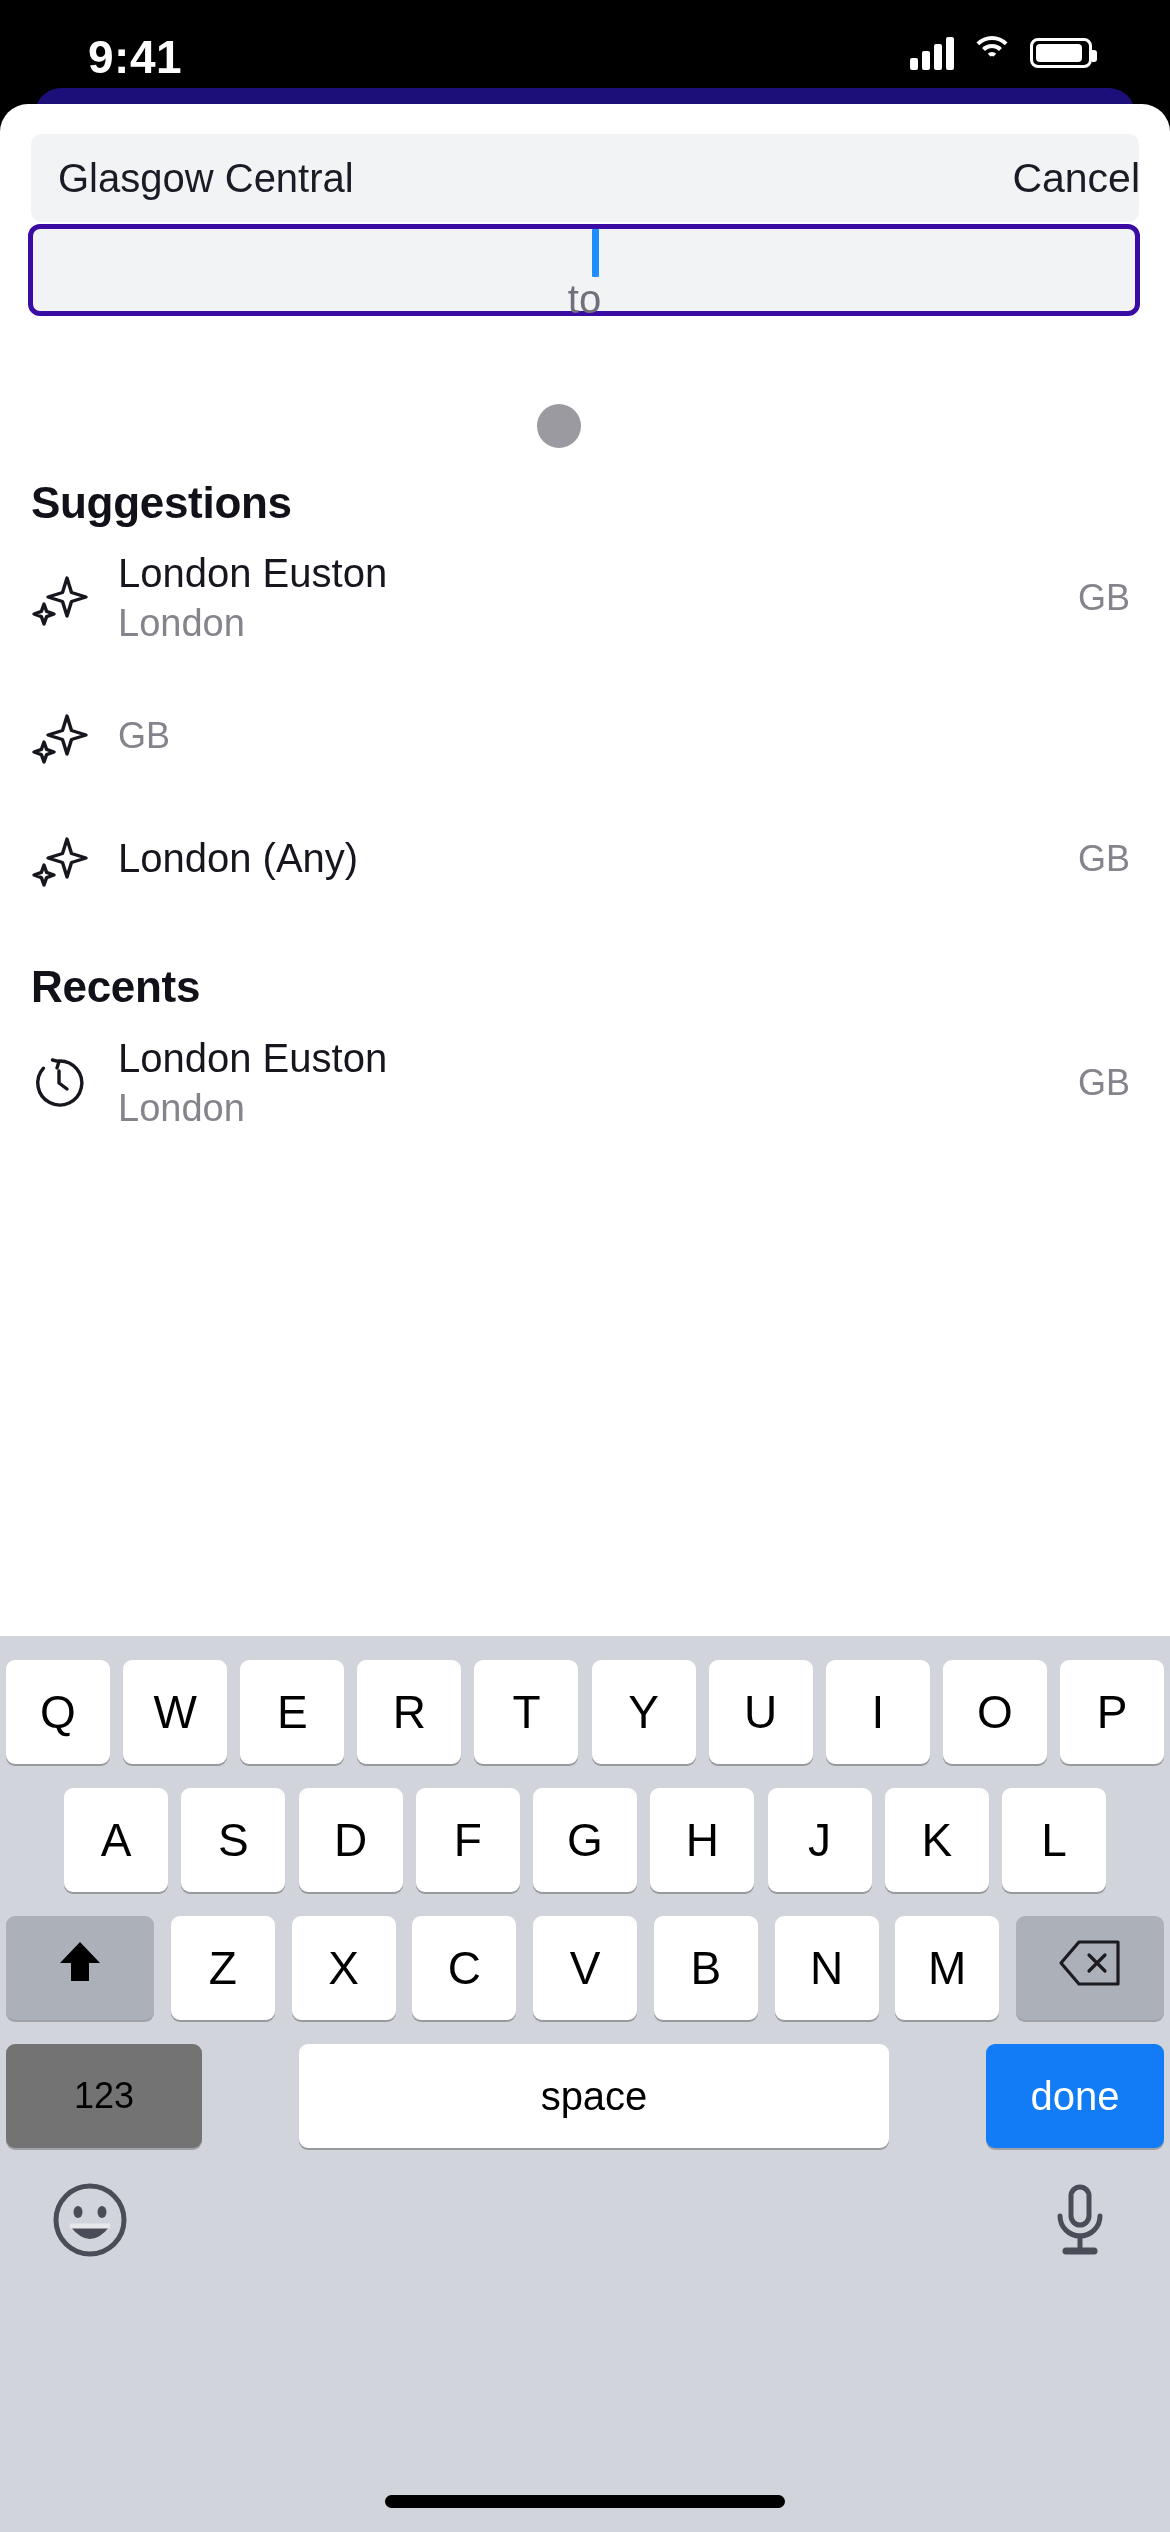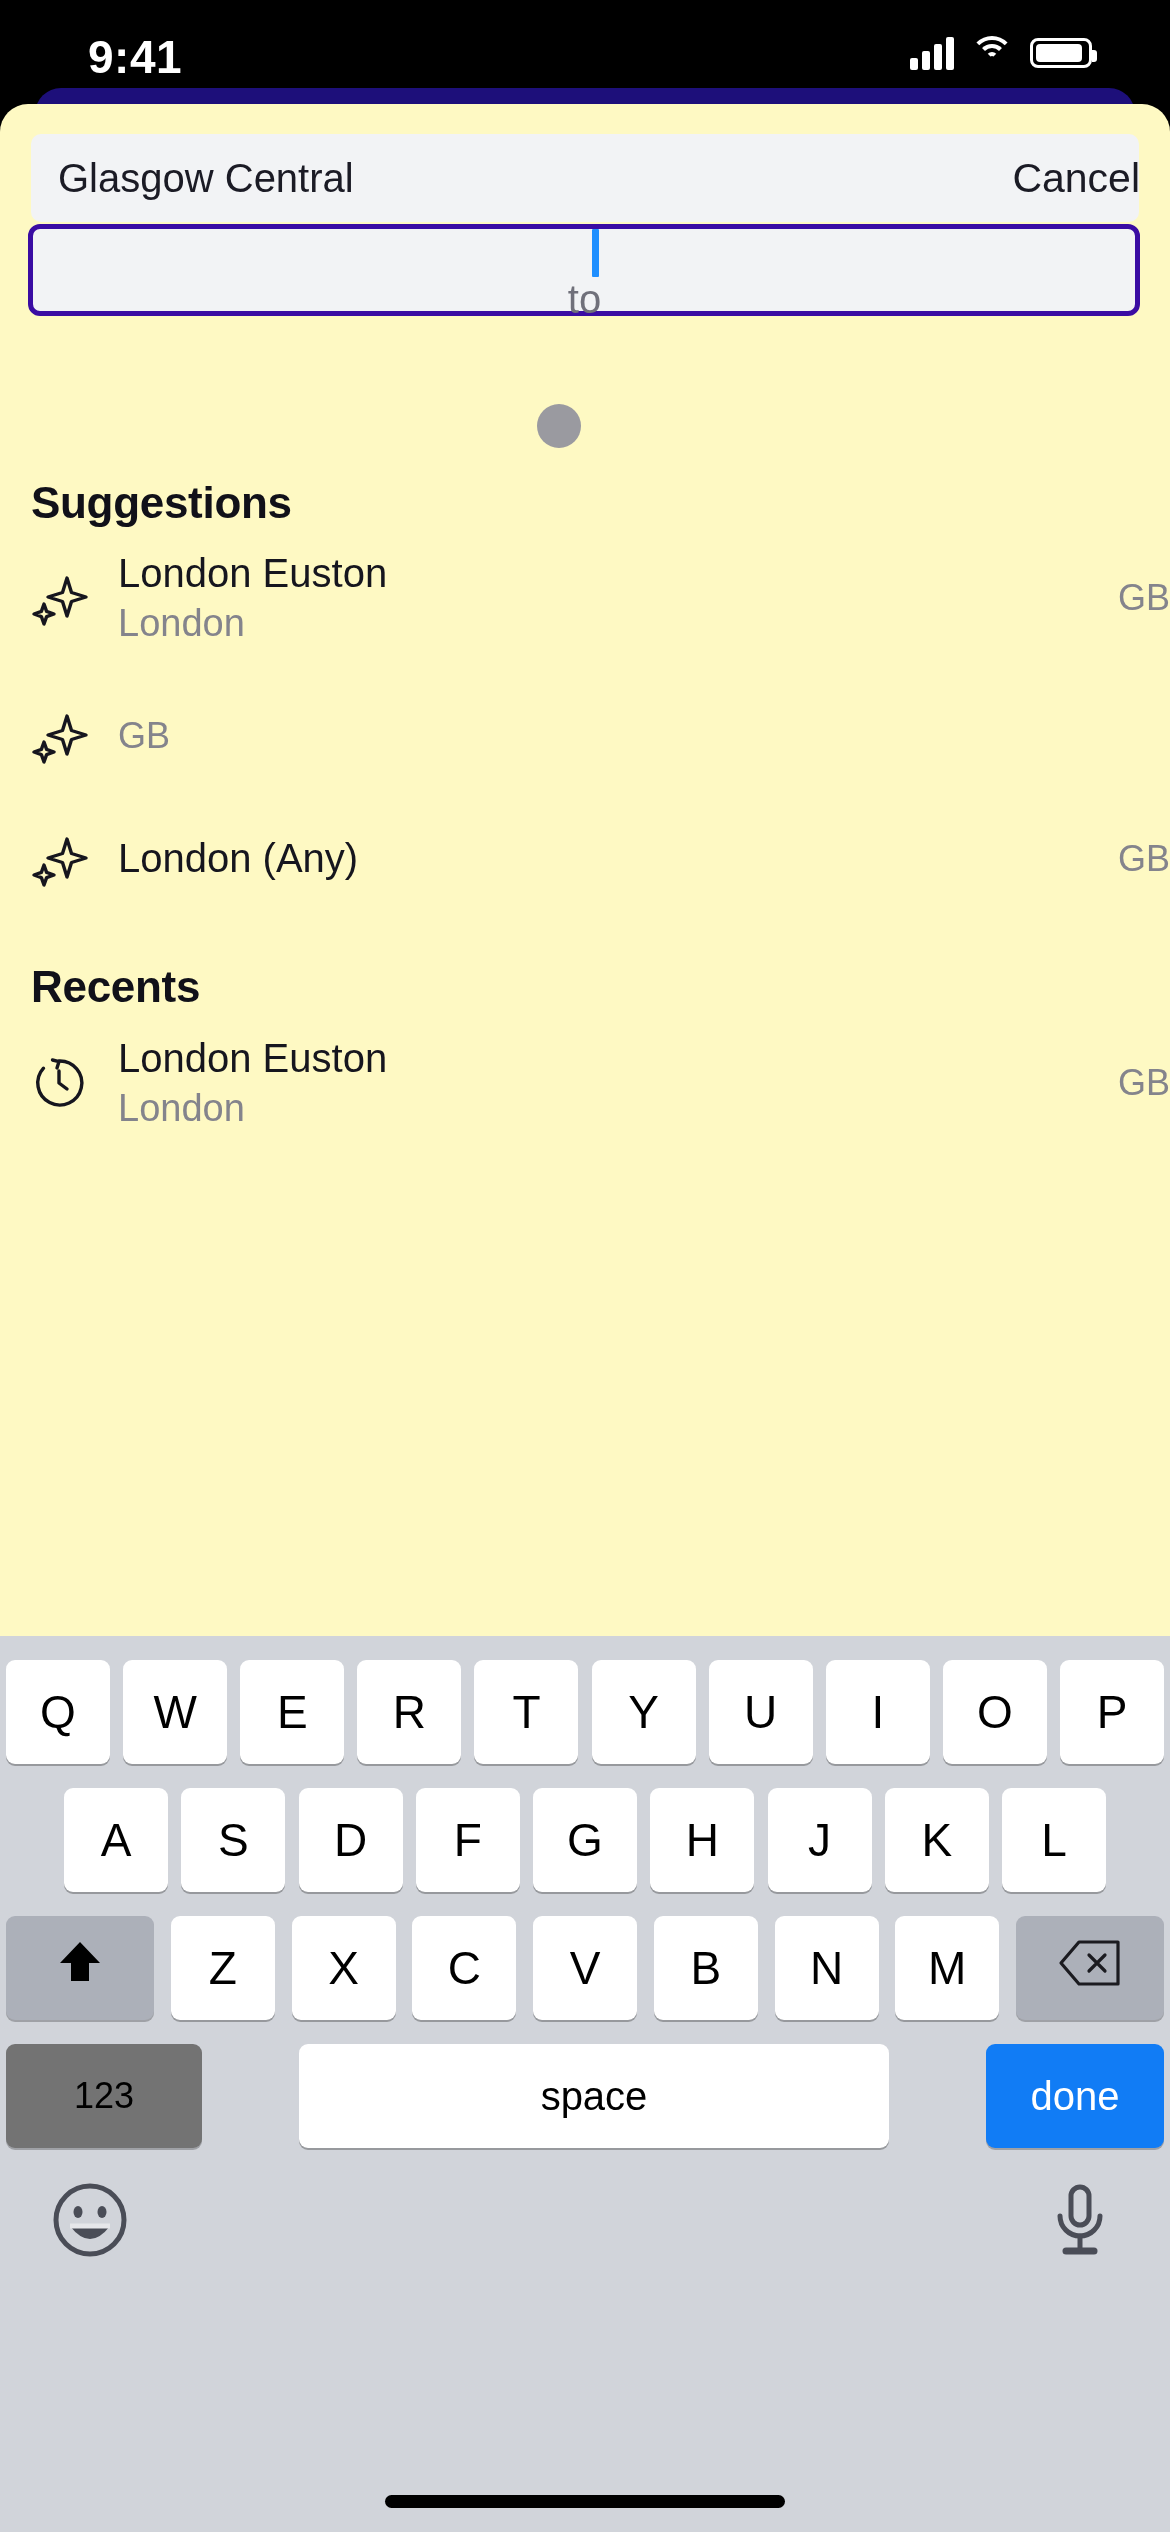--- a/index.html
+++ b/index.html
@@ -45,21 +45,21 @@
 
   
   .purple-card{
     position:absolute; left:35px; top:88px; width:1100px; height:80px;
     background:#1d0f7a; border-radius:26px 26px 0 0;
   }
 
   
   .sheet{
     position:absolute; left:0; top:104px; width:1170px; height:1532px;
-    background:#fef9c3; border-radius:28px 28px 0 0; overflow:hidden;
+    background:#ffffff; border-radius:28px 28px 0 0; overflow:hidden;
   }
 
   
   .field{
     position:absolute; left:31px; width:1108px; height:88px;
     background:#f2f3f5; border-radius:10px;
     display:flex; align-items:center;
   }
   .field.from{ top:30px; width:1108px; }
   .field.from .fv{ padding-left:27px; font-size:40px; color:#1b1b25;}
@@ -95,21 +95,21 @@
   .row{
     position:absolute; left:0; width:1170px; height:118px;
     display:flex; align-items:center;
   }
   .row .ico{
     width:118px; flex:0 0 118px; display:flex; align-items:center; justify-content:center;
   }
   .row .txt{ flex:1 1 auto; display:flex; flex-direction:column; justify-content:space-between; }
   .row .t1{ font-size:40px; color:#16161e; line-height:1.18; }
   .row .t2{ font-size:38px; color:#84848c; line-height:1.18; margin-top:3px;}
-  .row .cc{ font-size:36px; color:#84848c; }
+  .row .cc{ padding-right:40px; font-size:36px; color:#84848c; }
 
   .row.s1{ top:435px; }
   .row.s2{ top:573px; }
   .row.s3{ top:712px; height:86px; }
   .row.r1{ top:920px; }
 
   
   .kb{
     position:absolute; left:0; top:1636px; width:1170px; height:896px;
     background:#d1d4da;

